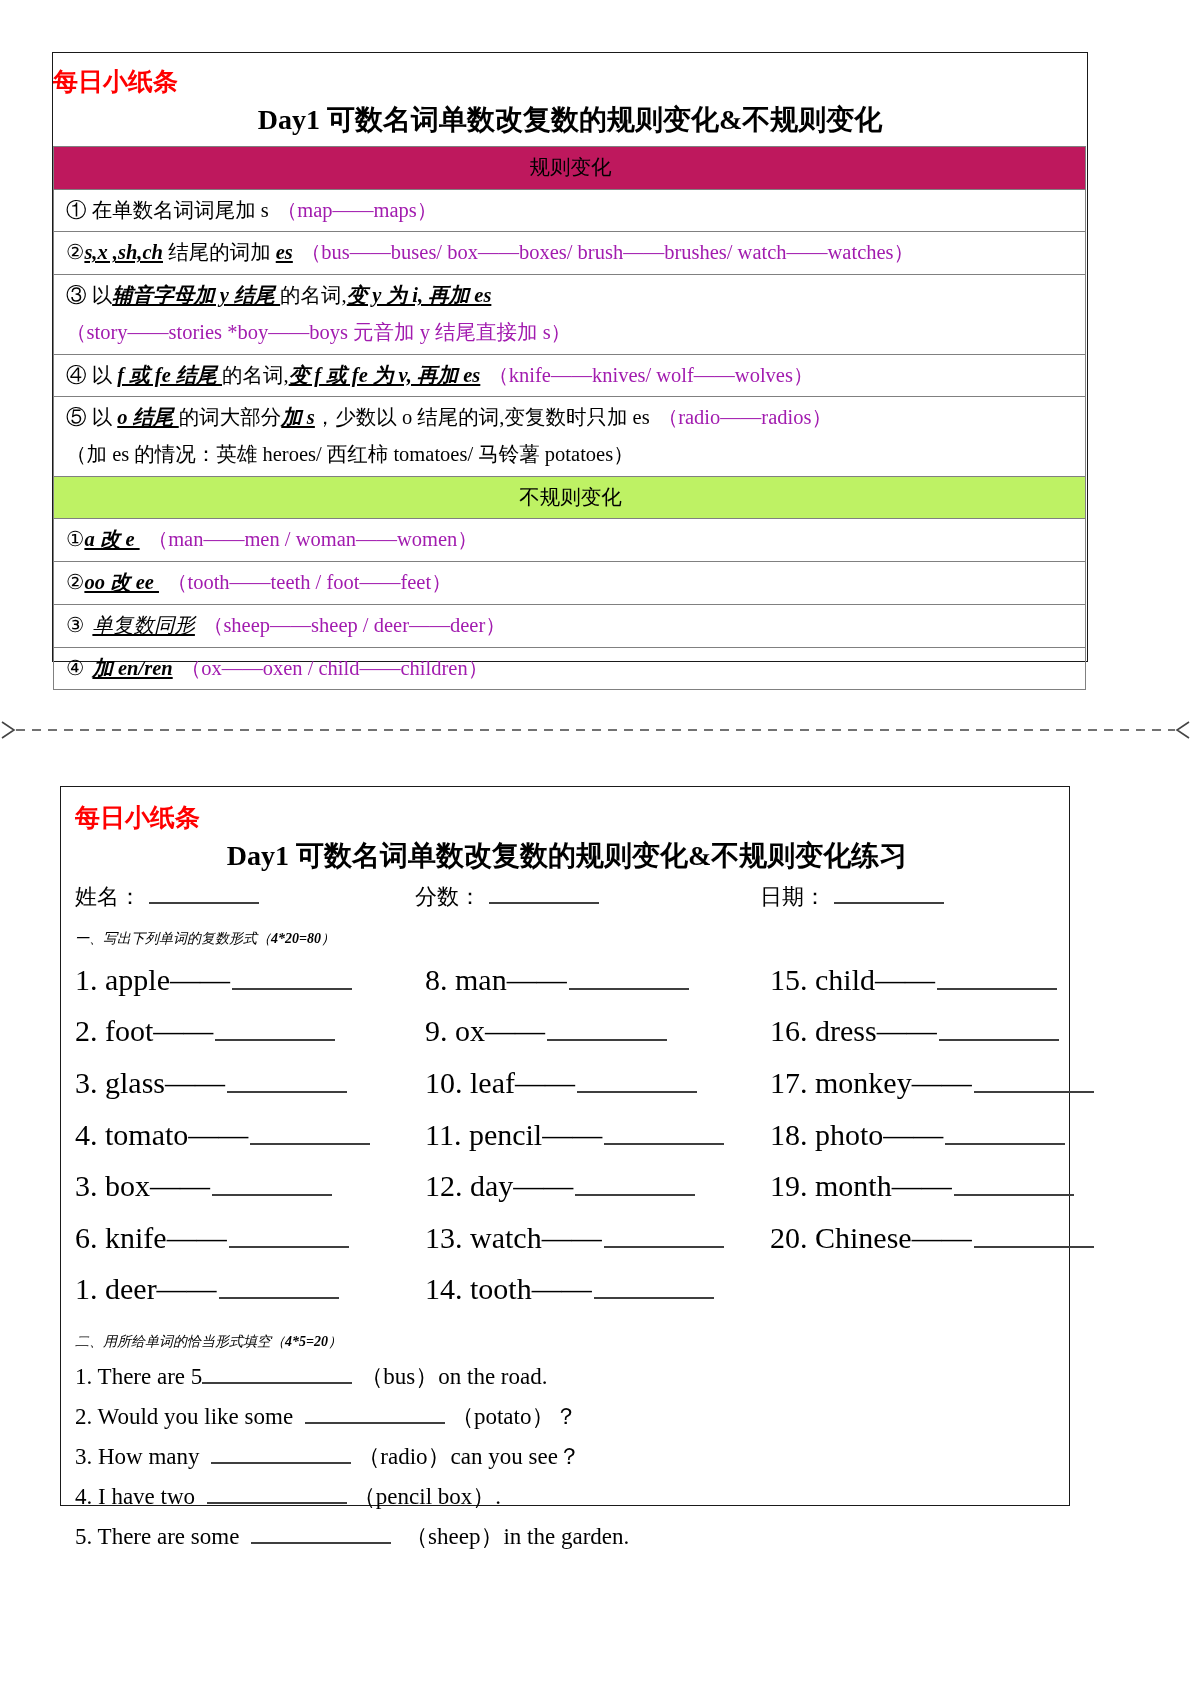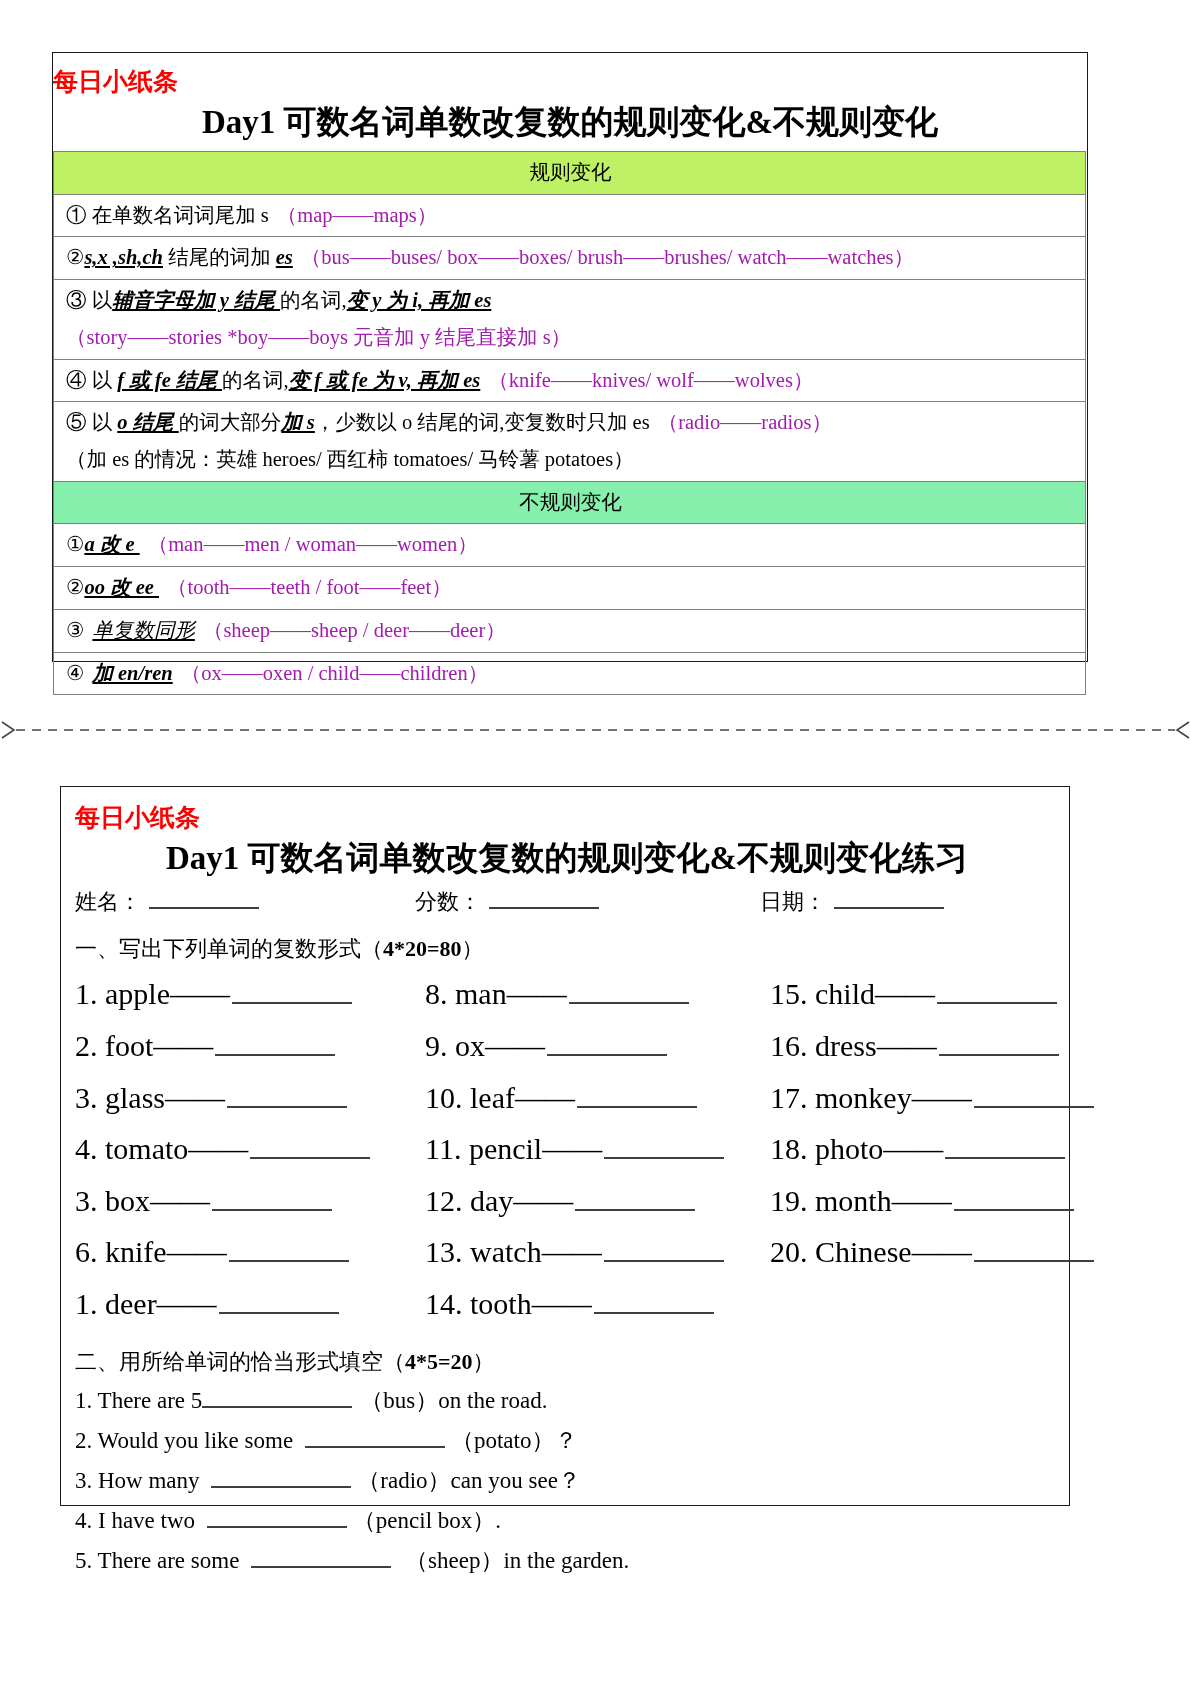--- a/index.html
+++ b/index.html
@@ -34,21 +34,21 @@
     text-align: left;
     color: #ff0000;
     font-size: 25px;
     font-weight: bold;
     line-height: 1.0;
     padding-top: 16px;
   }
   .title-main {
     text-align: center;
     color: #000000;
-    font-size: 33px;
+    font-size: 28px;
     font-weight: bold;
     line-height: 1.0;
     padding-top: 12px;
     padding-bottom: 12px;
   }
   .title-main .en { font-family: "Liberation Serif", serif; }
 
   table.rules {
     width: 1033px;
     border-collapse: collapse;
@@ -61,22 +61,22 @@
     font-size: 20.5px;
     line-height: 1.45;
     vertical-align: middle;
     color: #000;
   }
   td.sec-head {
     text-align: center;
     font-size: 22px;
     padding: 7px 0 9px 0;
   }
-  td.sec-head.regular { background: #bef264; }
-  td.sec-head.irregular { background: #86efac; }
+  td.sec-head.regular { background: #be185d; }
+  td.sec-head.irregular { background: #bef264; }
 
   .blue { color: #a21caf; }
   .bi-u {
     font-weight: bold;
     font-style: italic;
     text-decoration: underline;
     text-underline-offset: 2px;
   }
   .u-only {
     font-style: italic;
@@ -119,23 +119,24 @@
     display: inline-block;
     border-bottom: 2px solid #3f3f3f;
     height: 0;
     vertical-align: baseline;
   }
   .meta-blank { width: 110px; margin-left: 8px; }
   .m1 { width: 340px; }
   .m2 { width: 345px; }
 
   .sec-label {
-    font-size: 22px;
+    font-size: 14px;
     margin: 19px 0 6px 0;
     line-height: 1.2;
+    font-style: italic;
   }
   .sec-label b { font-family: "Liberation Serif", serif; }
 
   .word-grid {
     display: grid;
     grid-template-columns: 350px 345px auto;
     row-gap: 0px;
   }
   .word-item {
     font-size: 30px;

